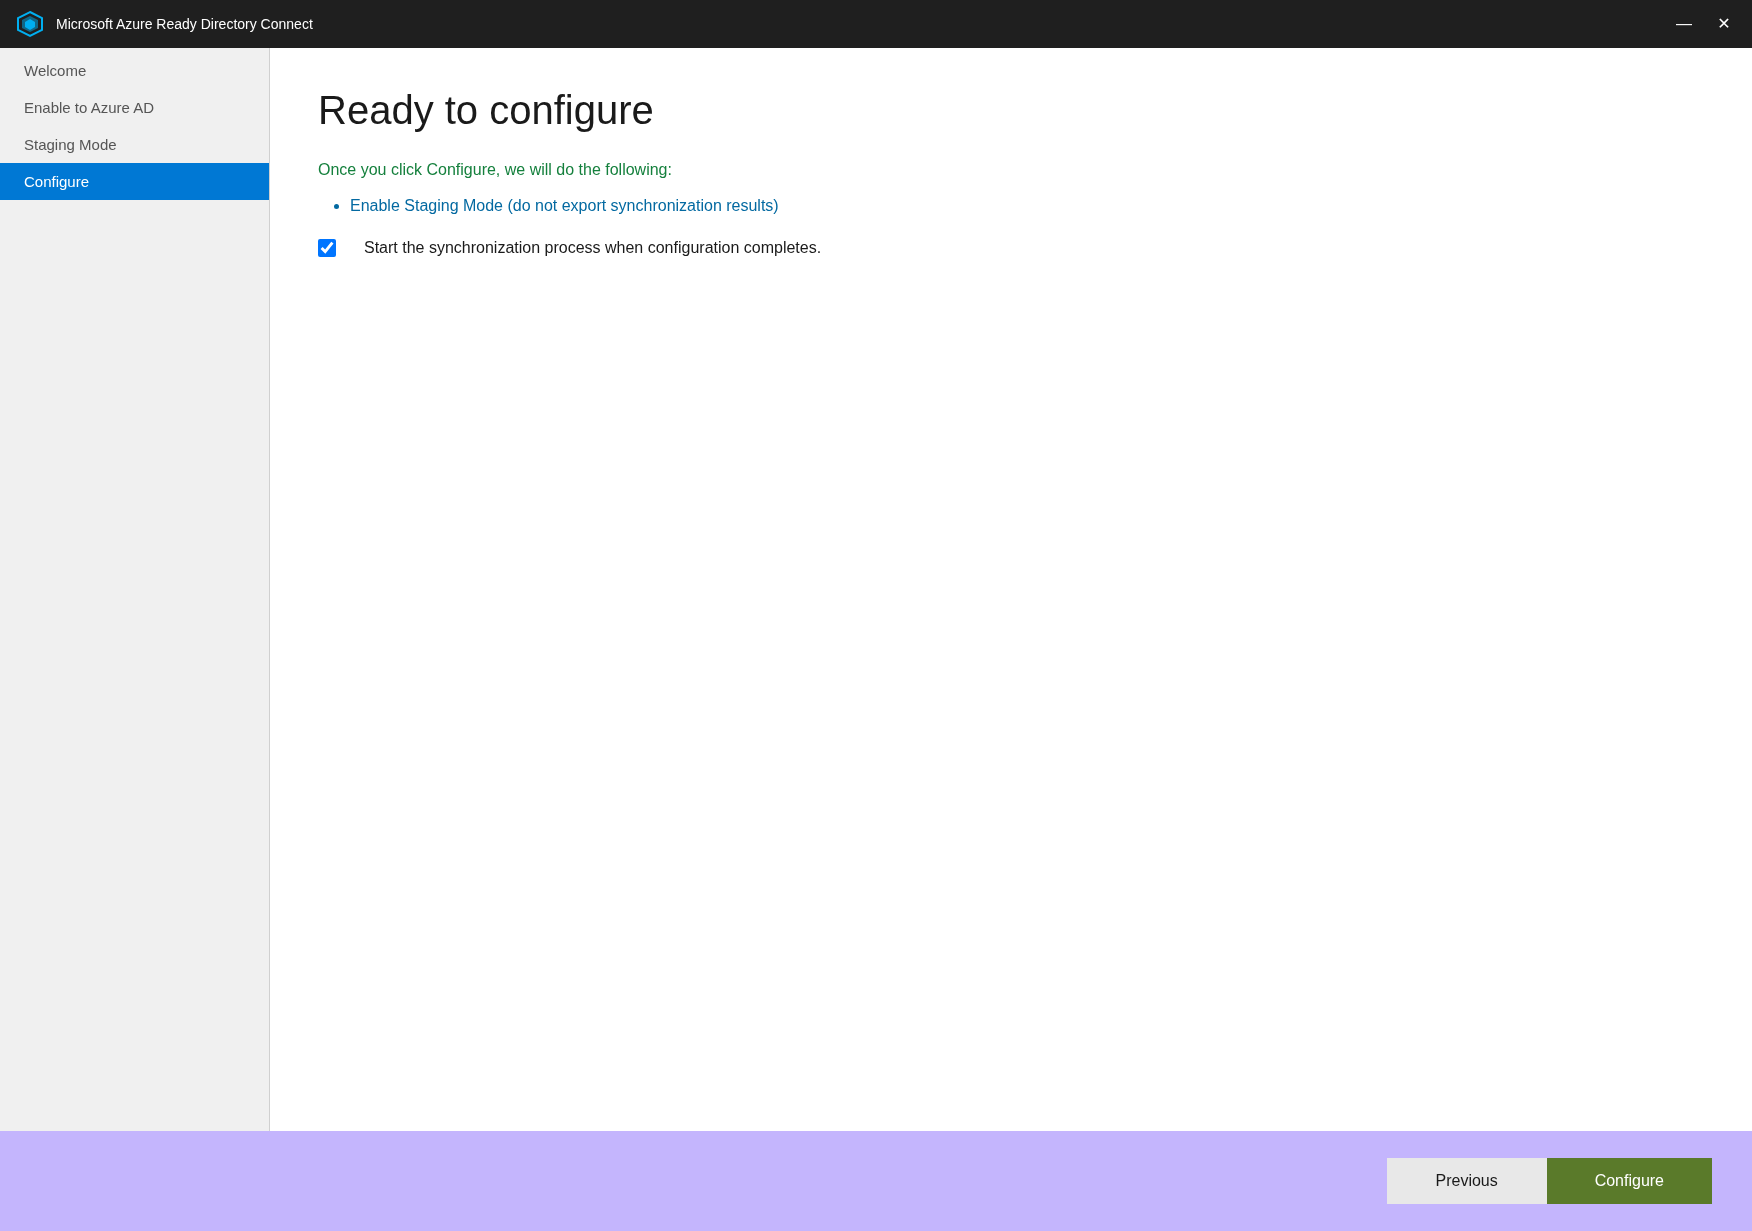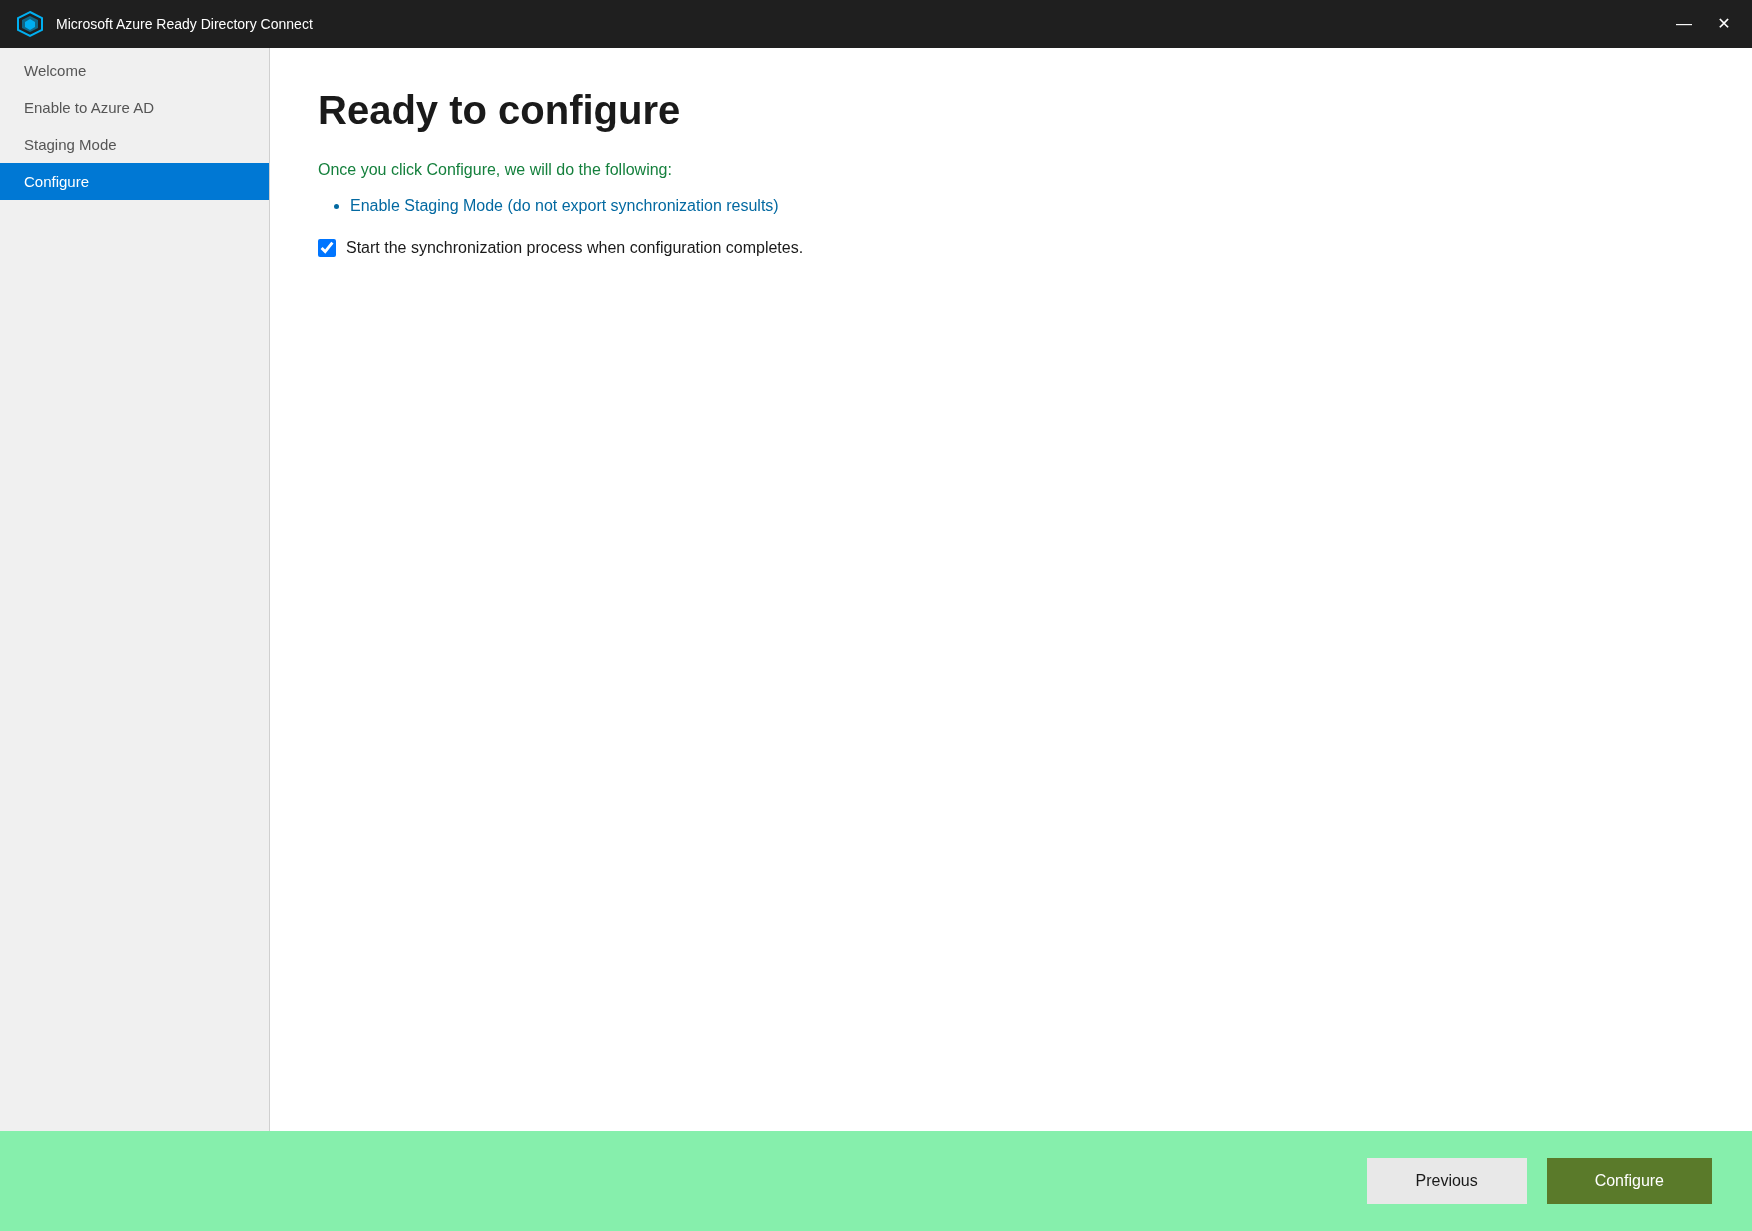--- a/index.html
+++ b/index.html
@@ -94,21 +94,21 @@
     
     .main-content {
       flex: 1;
       background: #ffffff;
       padding: 40px 48px;
       overflow-y: auto;
     }
 
     .page-title {
       font-size: 40px;
-      font-weight: 700;
+      font-weight: 400;
       color: #1a1a1a;
       margin-bottom: 28px;
     }
 
     .description-text {
       font-size: 16px;
       color: #15803d;
       margin-bottom: 18px;
     }
 
@@ -120,45 +120,45 @@
 
     .bullet-list li {
       font-size: 16px;
       color: #0369a1;
       margin-bottom: 8px;
     }
 
     .checkbox-row {
       display: flex;
       align-items: center;
-      gap: 10px;
+      gap: 28px;
       margin-top: 16px;
     }
 
     .checkbox-row input[type="checkbox"] {
       width: 18px;
       height: 18px;
       cursor: pointer;
       flex-shrink: 0;
     }
 
     .checkbox-label {
       font-size: 16px;
       color: #1a1a1a;
     }
 
     
     .footer {
-      background: #86efac;
+      background: #c4b5fd;
       height: 100px;
       display: flex;
       align-items: center;
       justify-content: flex-end;
       padding: 0 40px;
-      gap: 20px;
+      gap: 0;
       flex-shrink: 0;
     }
 
     .btn-previous {
       background: #e8e8e8;
       border: none;
       padding: 14px 48px;
       font-size: 16px;
       color: #1a1a1a;
       cursor: pointer;

